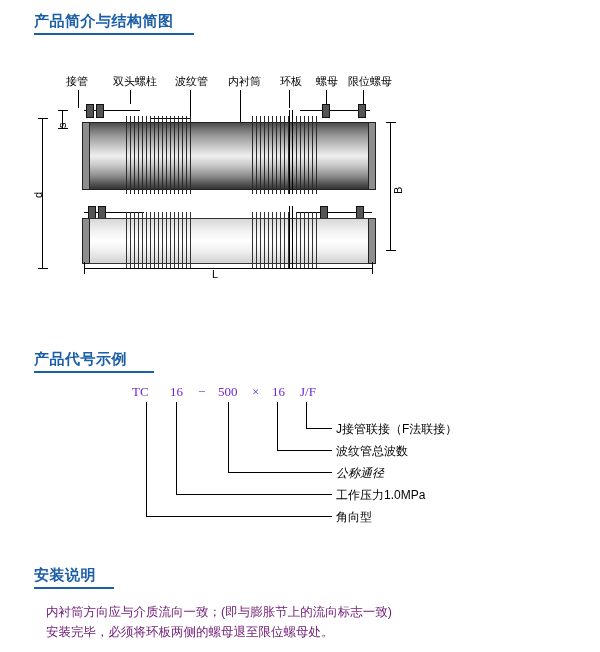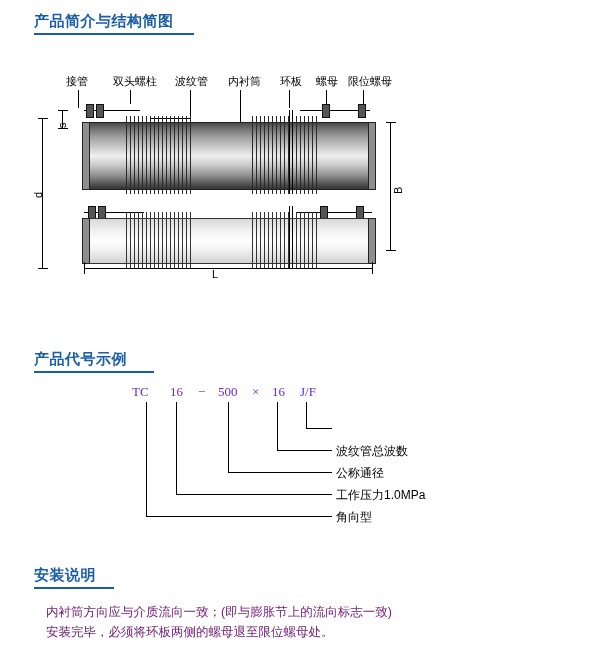--- a/index.html
+++ b/index.html
@@ -220,28 +220,29 @@
   <div class="code-token" style="left:132px; top:6px;">TC</div>
   <div class="code-token" style="left:170px; top:6px;">16</div>
   <div class="code-token" style="left:198px; top:6px;">−</div>
   <div class="code-token" style="left:218px; top:6px;">500</div>
   <div class="code-token" style="left:252px; top:6px;">×</div>
   <div class="code-token" style="left:272px; top:6px;">16</div>
   <div class="code-token" style="left:300px; top:6px;">J/F</div>
 
   <div class="vline" style="left:306px; top:24px; height:26px;"></div>
   <div class="hline" style="left:306px; top:50px; width:26px;"></div>
+  <div class="code-desc" style="left:336px; top:43px;">J接管联接（F法联接）</div>
 
   <div class="vline" style="left:277px; top:24px; height:48px;"></div>
   <div class="hline" style="left:277px; top:72px; width:55px;"></div>
   <div class="code-desc" style="left:336px; top:65px;text-align:right;">波纹管总波数</div>
 
   <div class="vline" style="left:228px; top:24px; height:70px;"></div>
   <div class="hline" style="left:228px; top:94px; width:104px;"></div>
-  <div class="code-desc" style="left:336px; top:87px;">公称通径</div>
+  <div class="code-desc" style="left:336px; top:87px;font-style:italic;">公称通径</div>
 
   <div class="vline" style="left:176px; top:24px; height:92px;"></div>
   <div class="hline" style="left:176px; top:116px; width:156px;"></div>
   <div class="code-desc" style="left:336px; top:109px;">工作压力1.0MPa</div>
 
   <div class="vline" style="left:146px; top:24px; height:114px;"></div>
   <div class="hline" style="left:146px; top:138px; width:186px;"></div>
   <div class="code-desc" style="left:336px; top:131px;">角向型</div>
 </div>
 

